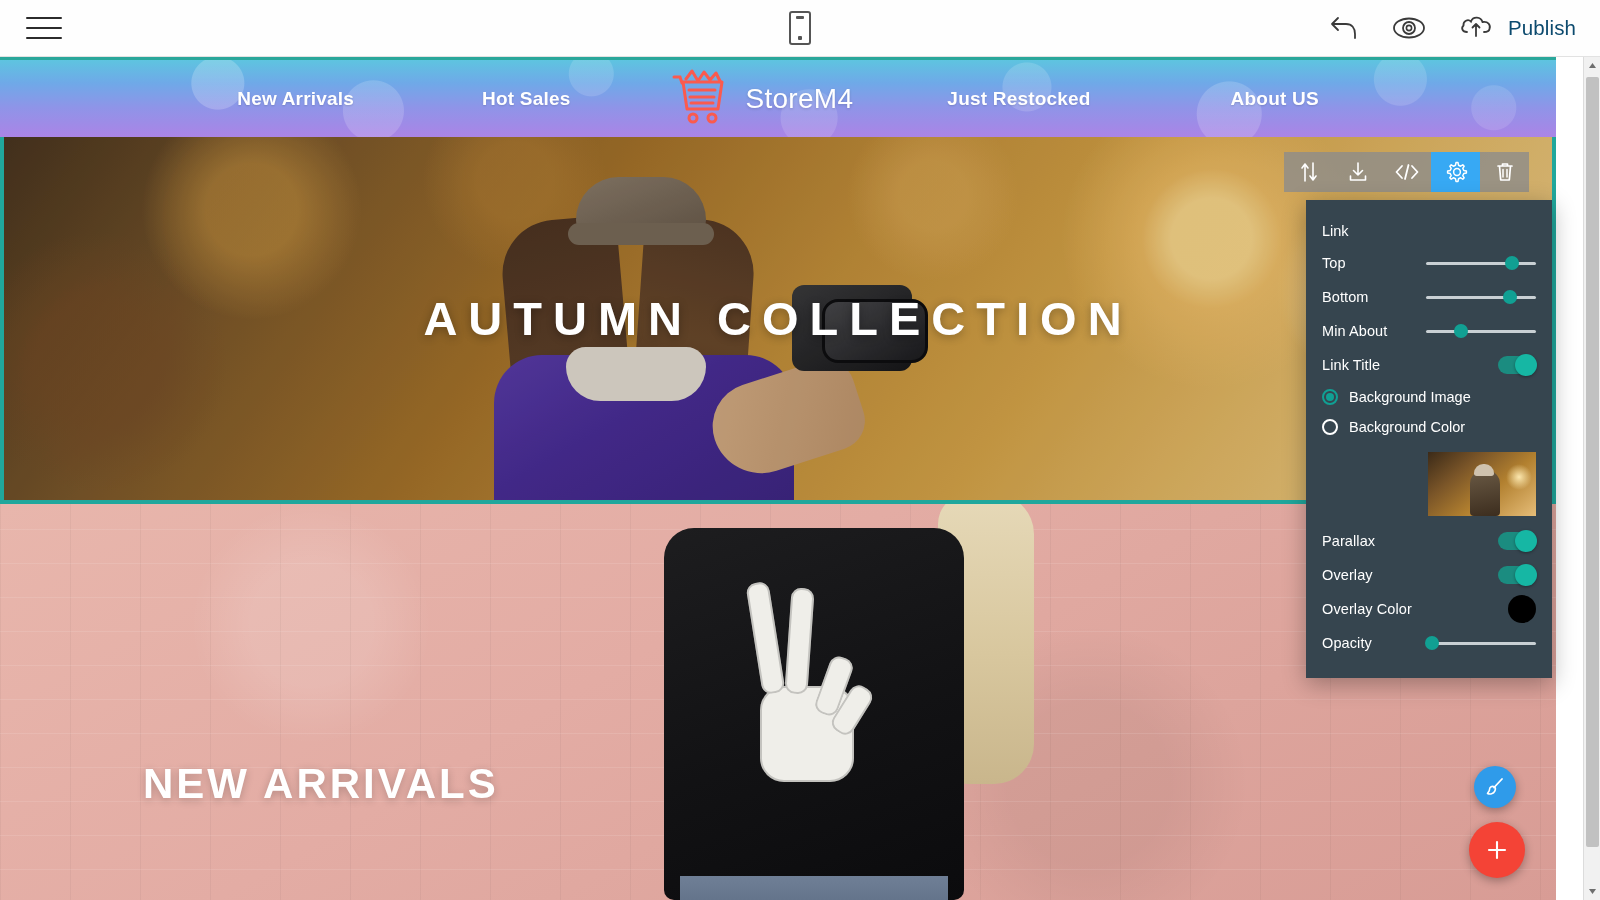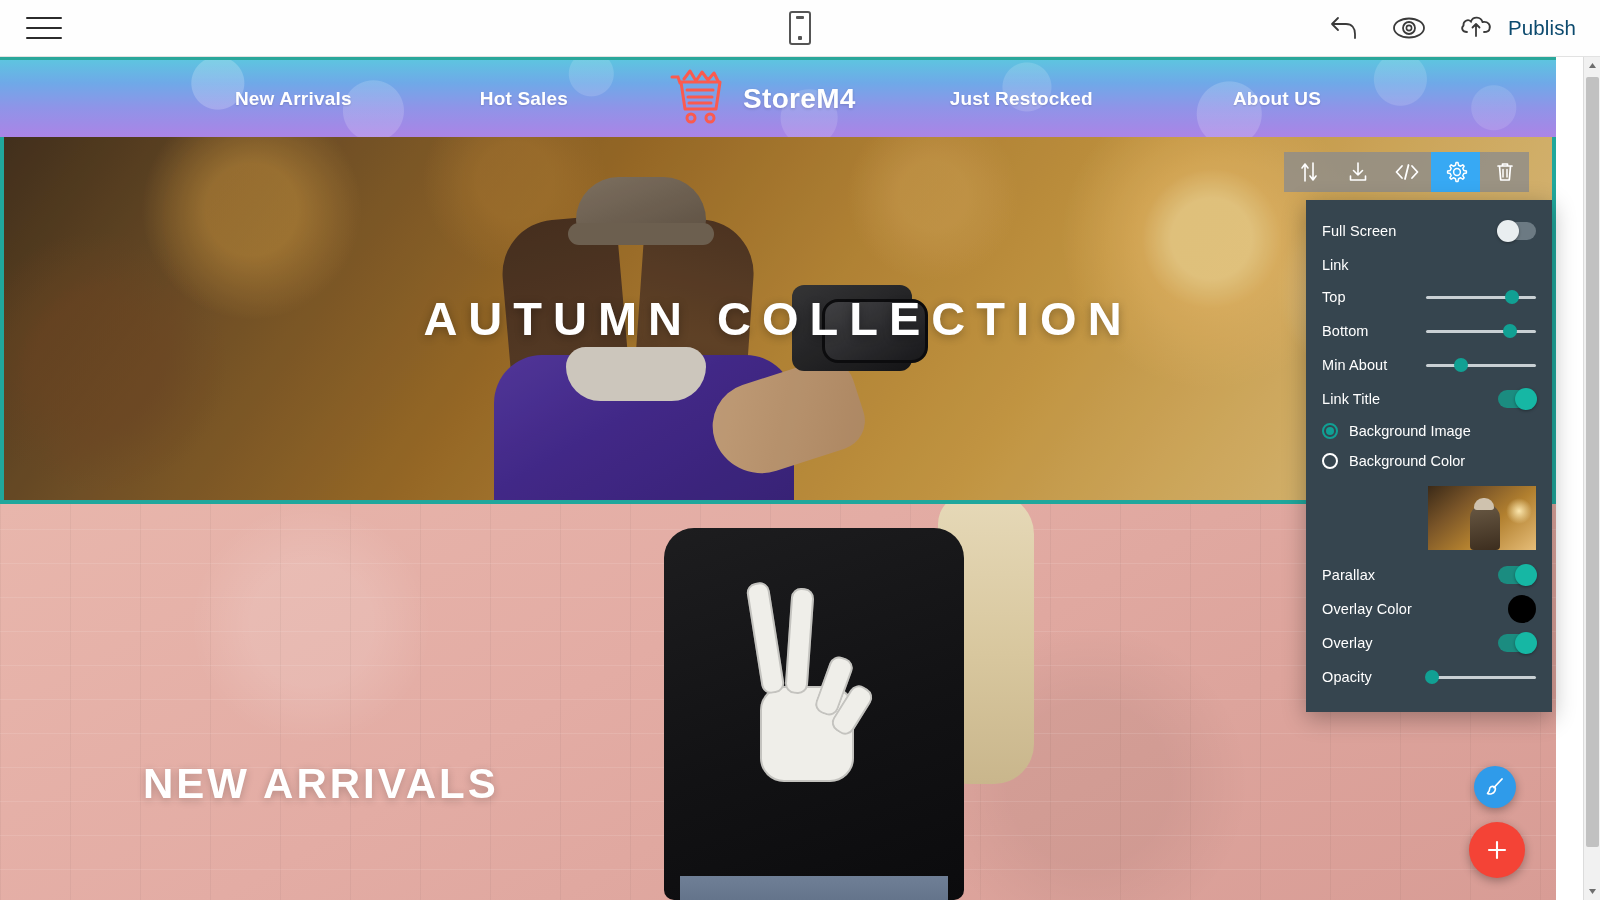--- a/index.html
+++ b/index.html
@@ -68,21 +68,21 @@
     color: #ffffff; font-size: 19px; font-weight: bold; letter-spacing: .2px;
     cursor: pointer; text-shadow: 0 1px 2px rgba(0,0,0,.14);
     white-space: nowrap;
   }
   .nav-gap-a { width: 128px; }
   .nav-gap-b { width: 100px; }
   .nav-gap-c { width: 94px; }
   .nav-gap-d { width: 140px; }
   .brand { display: flex; align-items: center; gap: 13px; cursor: pointer; }
   .brand-name {
-    color: #fff; font-size: 28px; font-weight: bold; letter-spacing: .3px;
+    color: #fff; font-size: 28px; font-weight: normal; letter-spacing: .3px;
     text-shadow: 0 1px 3px rgba(0,0,0,.16);
   }
 
   
   .hero {
     position: relative; width: 1556px; height: 367px;
     border: 4px solid #20a79c; border-top: none;
     overflow: hidden;
   }
   .hero-bg {
@@ -471,26 +471,20 @@
     </div>
     <div class="fab fab-add">
       <svg width="30" height="30" viewBox="0 0 30 30">
         <path d="M15 7 V23 M7 15 H23" stroke="#fff" stroke-width="2.1" stroke-linecap="round"></path>
       </svg>
     </div>
   </div>
 
   <div class="settings">
 
-    <div class="row">
-      <span class="row-label">Full Screen</span>
-      <span class="toggle off">
-        <span class="knob"></span>
-      </span>
-    </div>
 
     <div class="field-label">Link</div>
 
     <div class="row">
       <span class="row-label">Top</span>
       <span class="slider">
         <span class="track"></span>
         <span class="thumb" id="thumb-top" style="left: 78%;"></span>
       </span>
     </div>
@@ -536,29 +530,29 @@
     </div>
 
     <div class="row">
       <span class="row-label">Parallax</span>
       <span class="toggle on">
         <span class="knob"></span>
       </span>
     </div>
 
     <div class="row">
-      <span class="row-label">Overlay Color</span>
-      <span class="color-swatch" style="background: rgb(0, 0, 0);"></span>
-    </div>
-
-    <div class="row">
       <span class="row-label">Overlay</span>
       <span class="toggle on">
         <span class="knob"></span>
       </span>
+    </div>
+
+    <div class="row">
+      <span class="row-label">Overlay Color</span>
+      <span class="color-swatch" style="background: rgb(0, 0, 0);"></span>
     </div>
 
     <div class="row">
       <span class="row-label">Opacity</span>
       <span class="slider">
         <span class="track"></span>
         <span class="thumb" id="thumb-opacity" style="left: 5%;"></span>
       </span>
     </div>
   </div>

